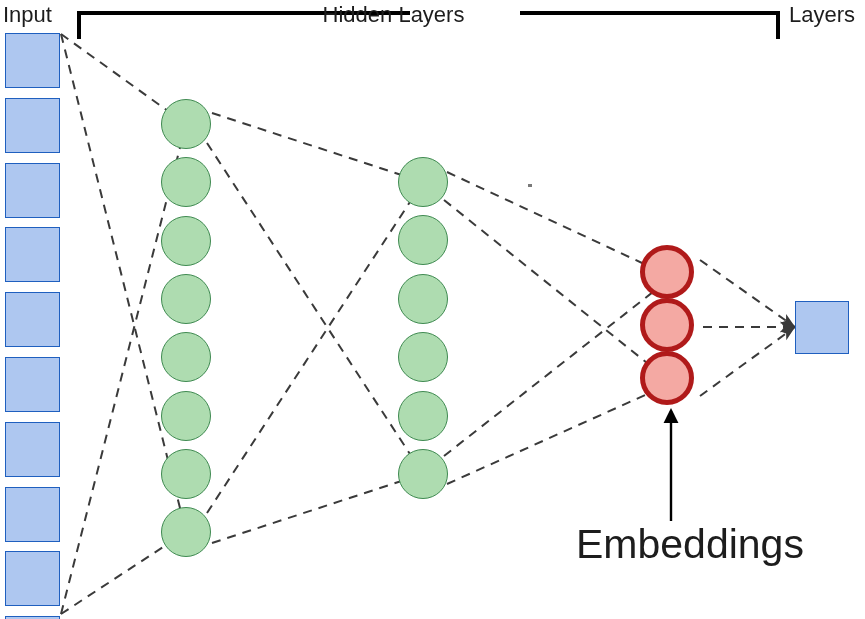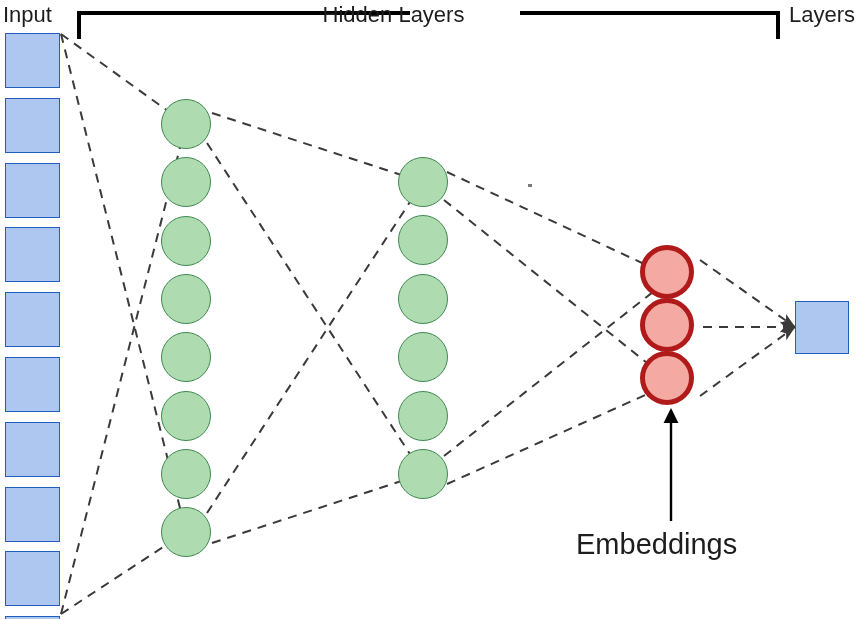--- a/index.html
+++ b/index.html
@@ -69,21 +69,21 @@
     position: absolute;
     color: #1d1d1d;
     white-space: nowrap;
     pointer-events: auto;
   }
   .caption-top {
     font-size: 22px;
     line-height: 26px;
   }
   .caption-embed {
-    font-size: 29px;
+    font-size: 41px;
     line-height: 38px;
   }
   #label-input { left: 3px; top: 2px; }
   #label-hidden {
     left: 0; top: 2px;
     width: 787px;
     text-align: center;
   }
   #label-output { left: 789px; top: 2px; }
   #label-embeddings {

